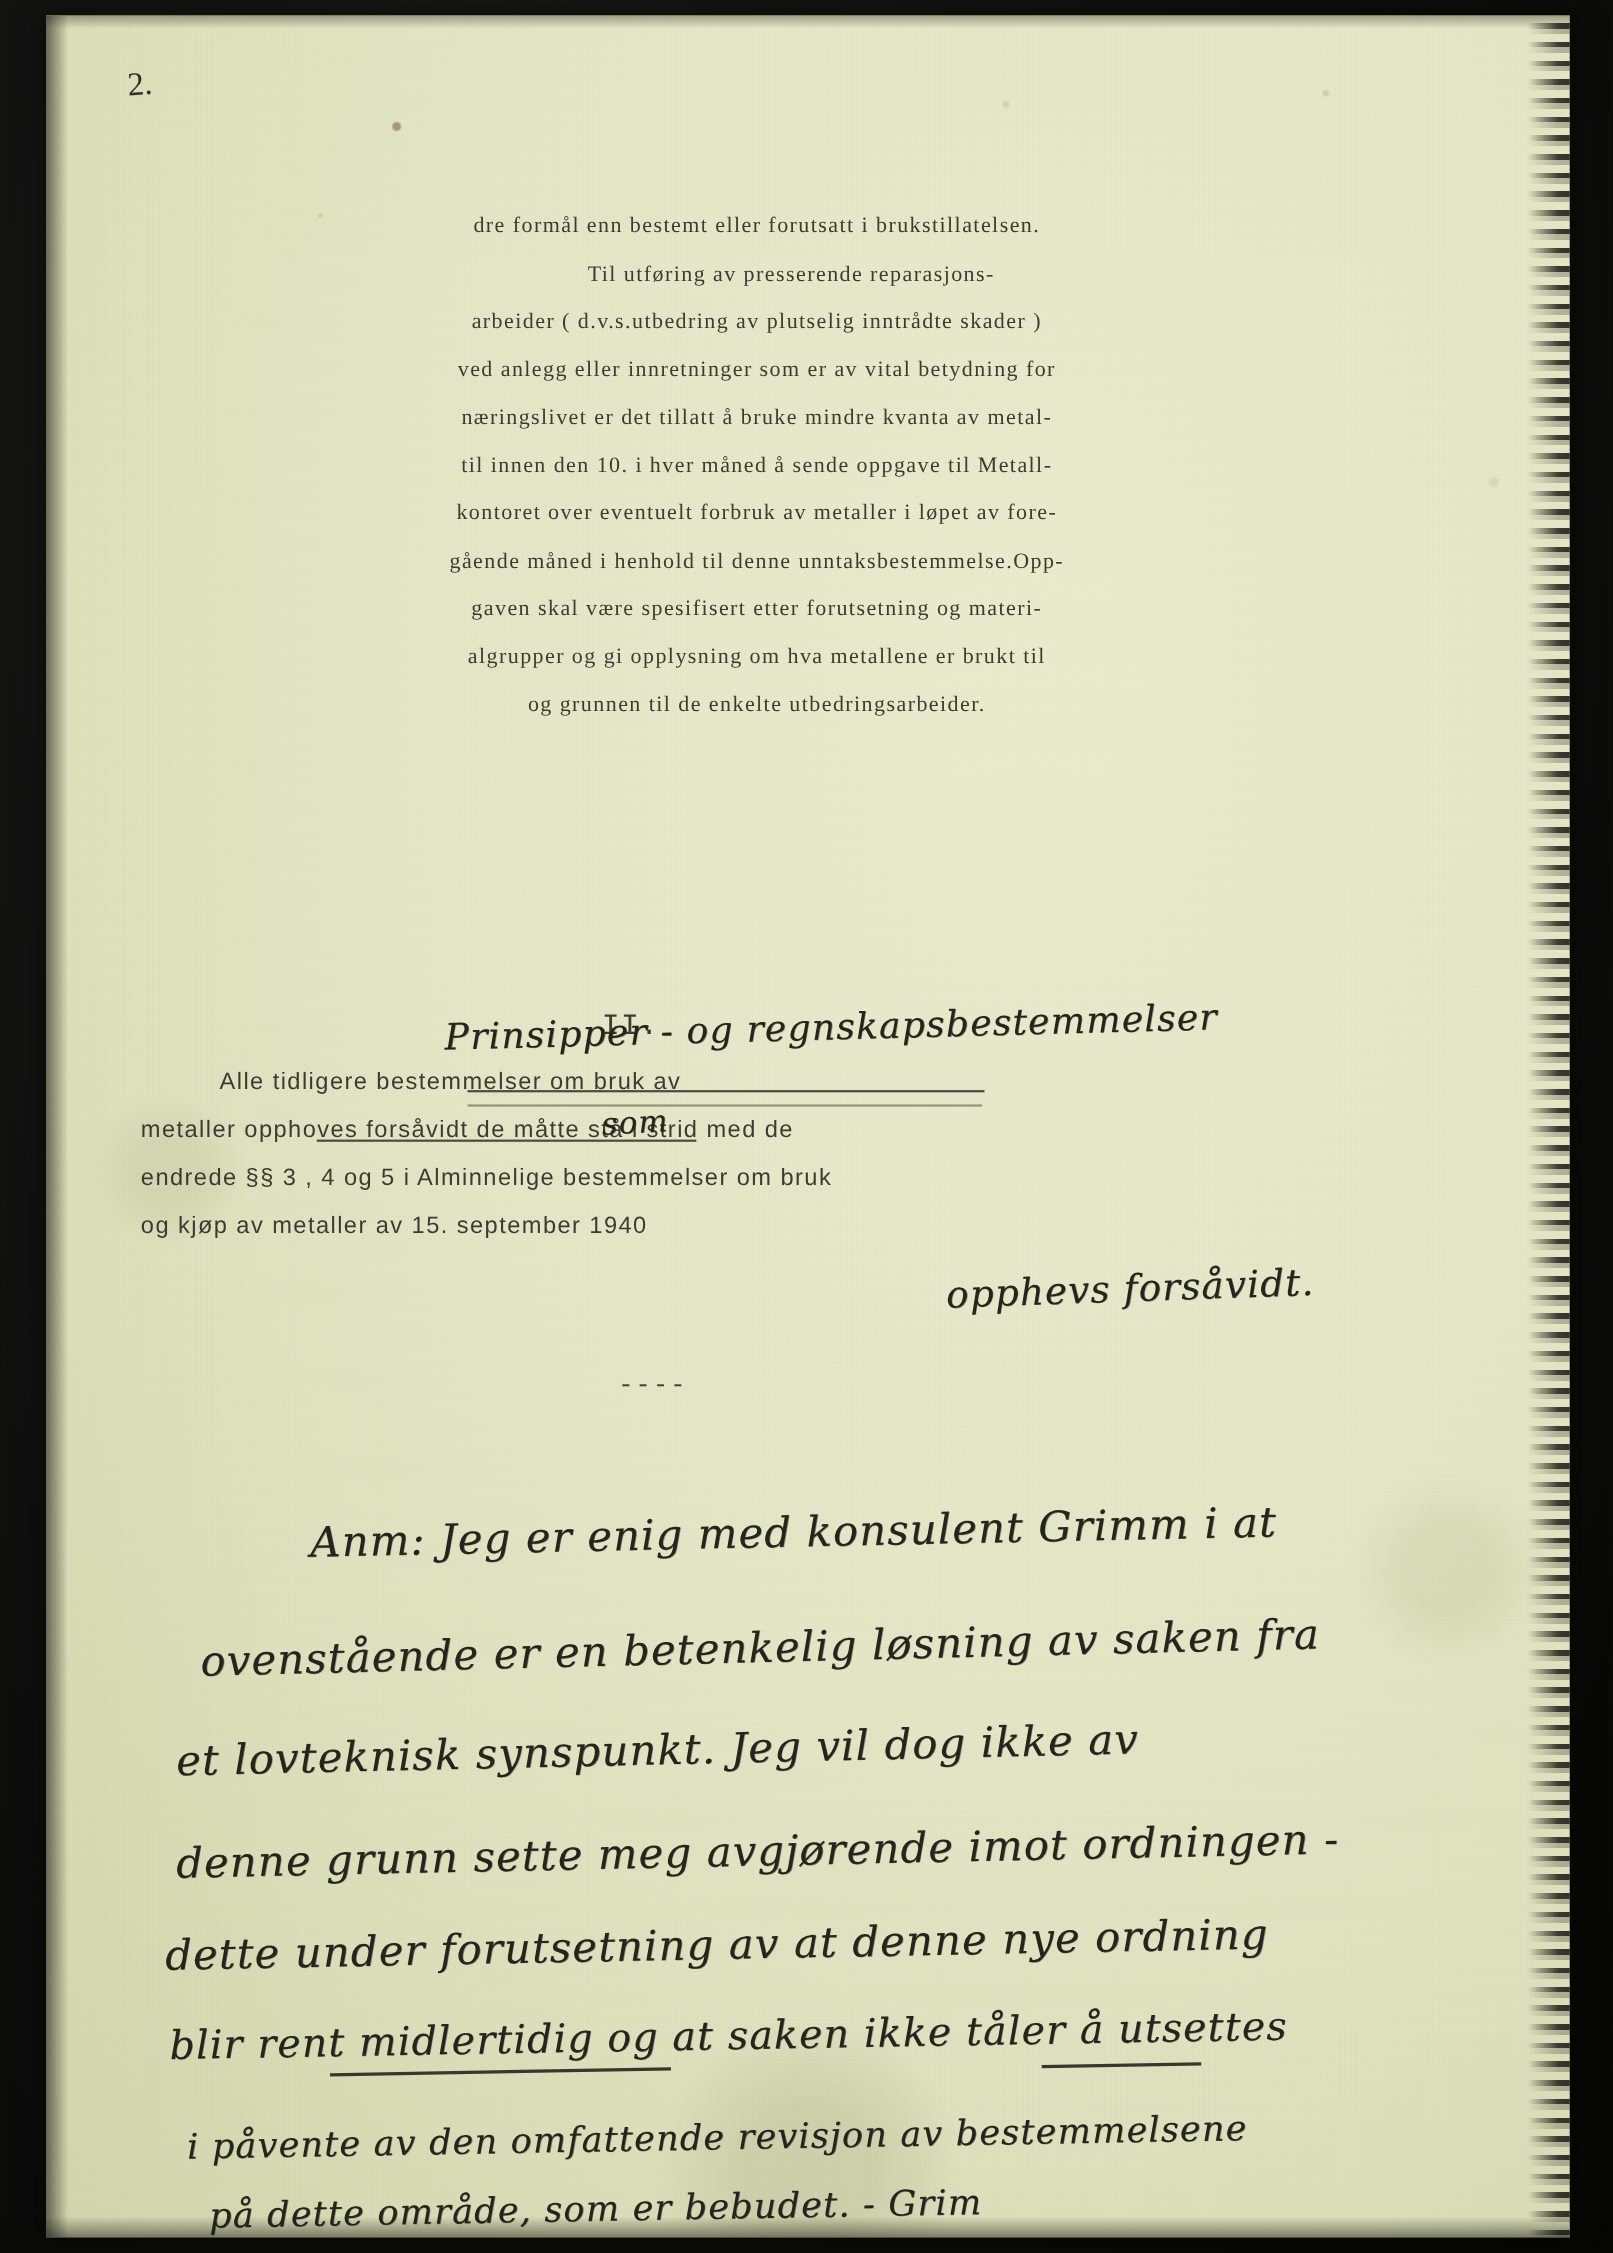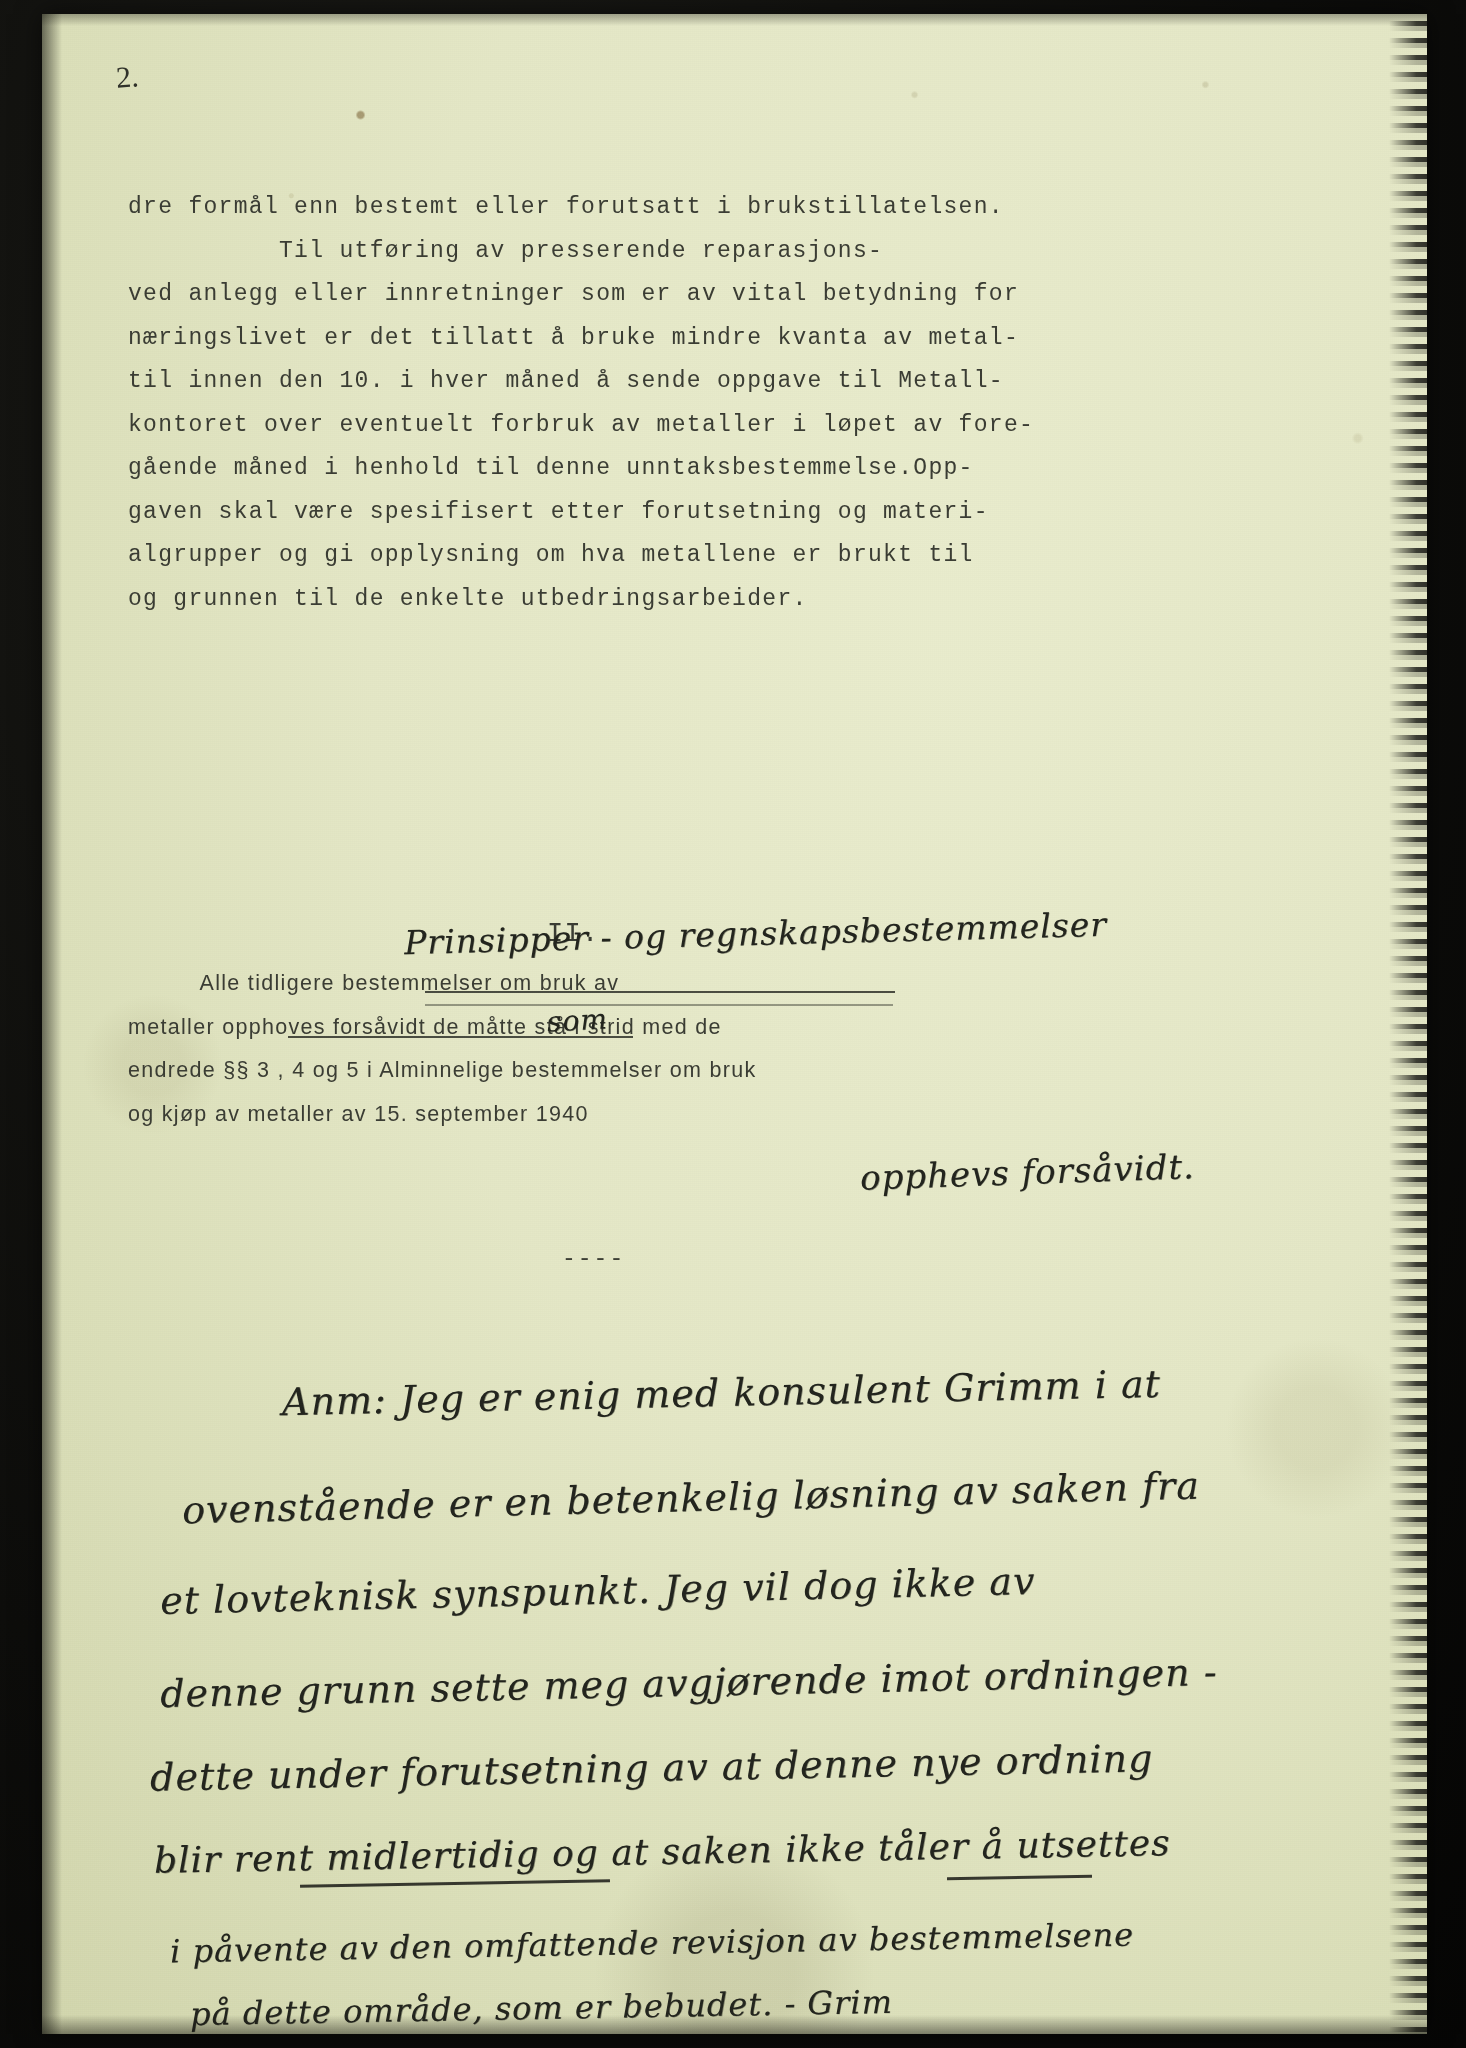--- a/index.html
+++ b/index.html
@@ -111,24 +111,25 @@
   .body-block {
     position: absolute;
     left: 86px;
     top: 180px;
     width: 1120px;
   }
   .body-block .ln {
     position: relative;
     height: 43.5px;
     color: #3a3c33;
-    font-family: Liberation Mono, monospace;
-    font-size: 23px;
+    font-family: Liberation Serif, serif;
+    font-size: 20px;
     letter-spacing: 1.3px;
     white-space: pre;
+    text-align: center;
   }
   .sec2 {
     position: absolute;
     left: 86px;
     top: 905px;
     width: 1120px;
   }
   .sec2 .ln {
     position: relative;
     height: 43.5px;
@@ -204,20 +205,21 @@
 
 <div class="page">
 
   <div class="mottle"></div>
 
   <div class="page-num">2.</div>
 
   <div class="body-block">
     <div class="ln">dre formål enn bestemt eller forutsatt i brukstillatelsen.</div>
     <div class="ln">          Til utføring av presserende reparasjons-</div>
+    <div class="ln">arbeider ( d.v.s.utbedring av plutselig inntrådte skader )</div>
     <div class="ln">ved anlegg eller innretninger som er av vital betydning for</div>
     <div class="ln">næringslivet er det tillatt å bruke mindre kvanta av metal-</div>
     <div class="ln">til innen den 10. i hver måned å sende oppgave til Metall-</div>
     <div class="ln">kontoret over eventuelt forbruk av metaller i løpet av fore-</div>
     <div class="ln">gående måned i henhold til denne unntaksbestemmelse.Opp-</div>
     <div class="ln">gaven skal være spesifisert etter forutsetning og materi-</div>
     <div class="ln">algrupper og gi opplysning om hva metallene er brukt til</div>
     <div class="ln">og grunnen til de enkelte utbedringsarbeider.</div>
   </div>
 

